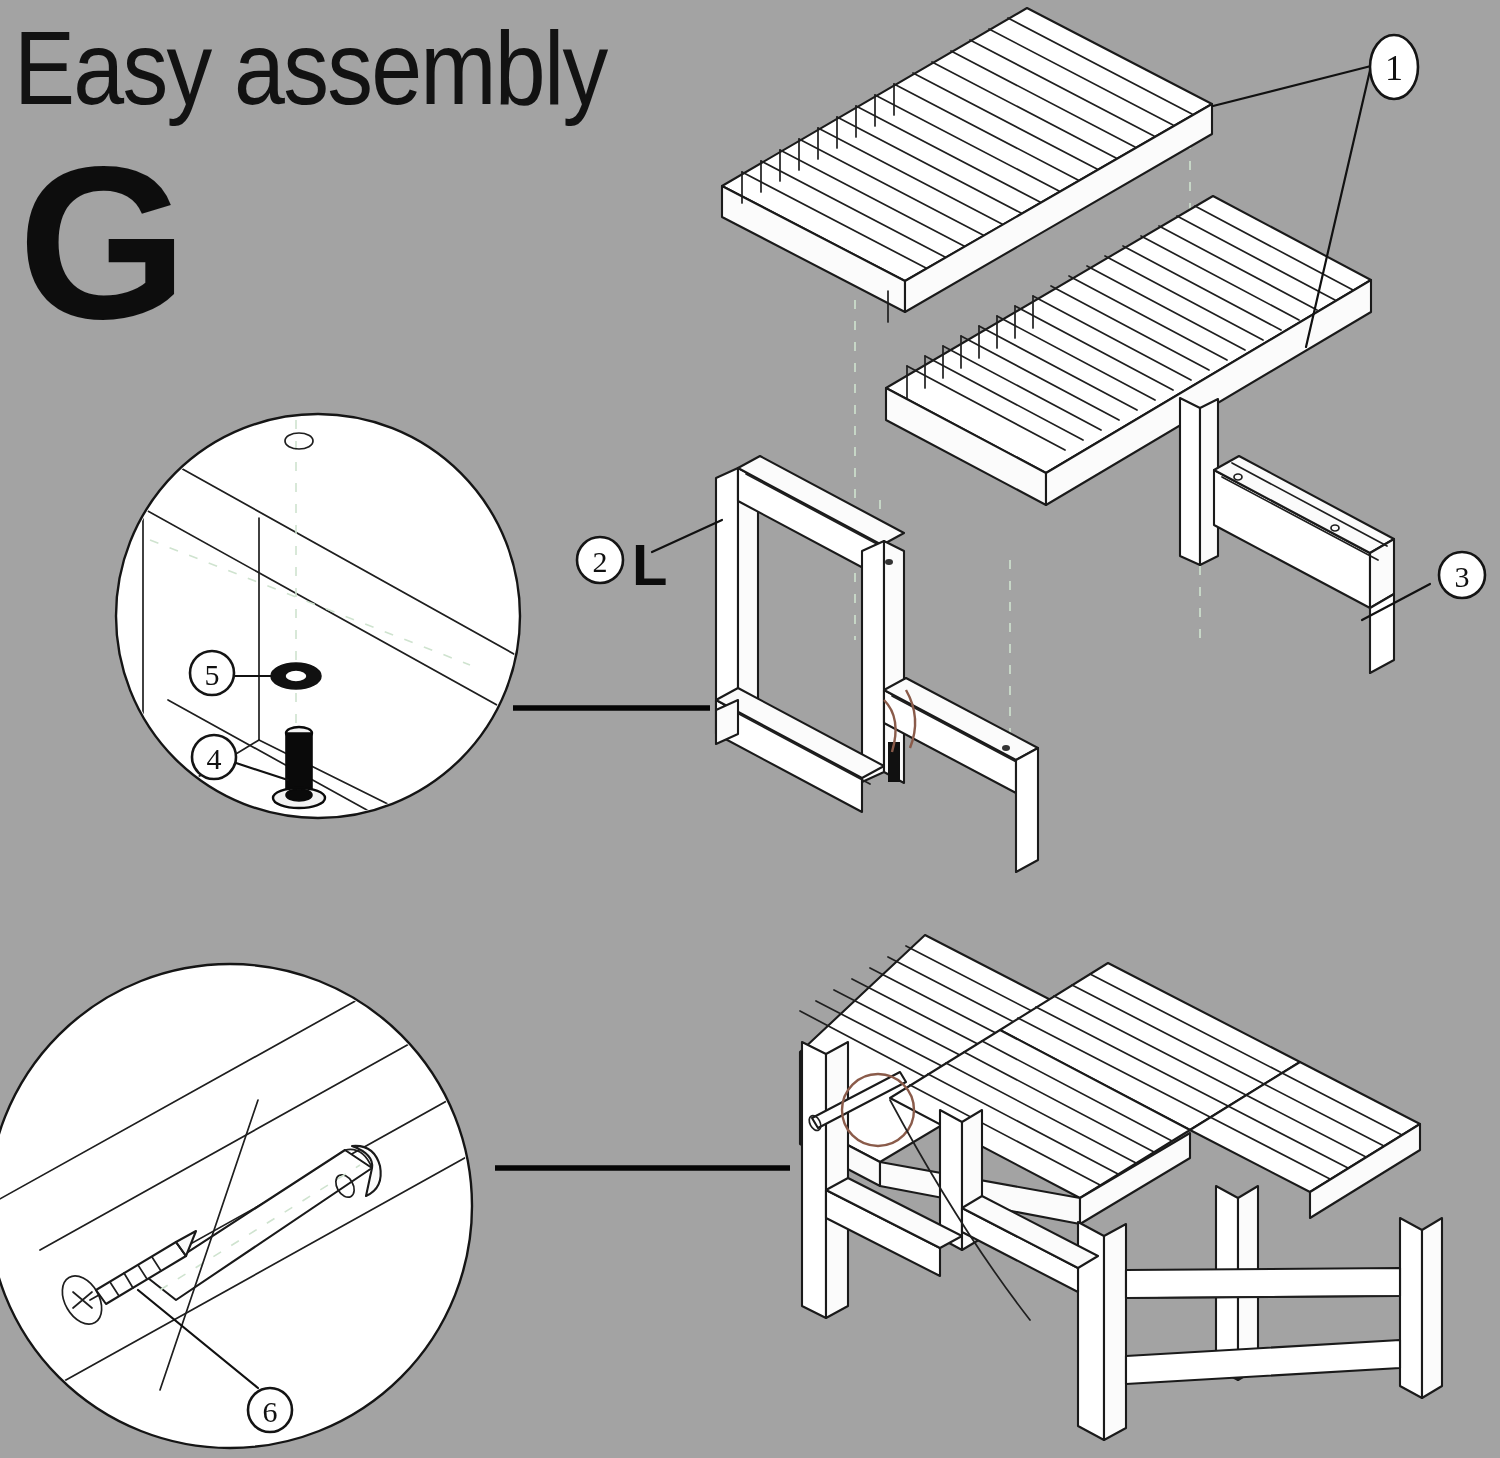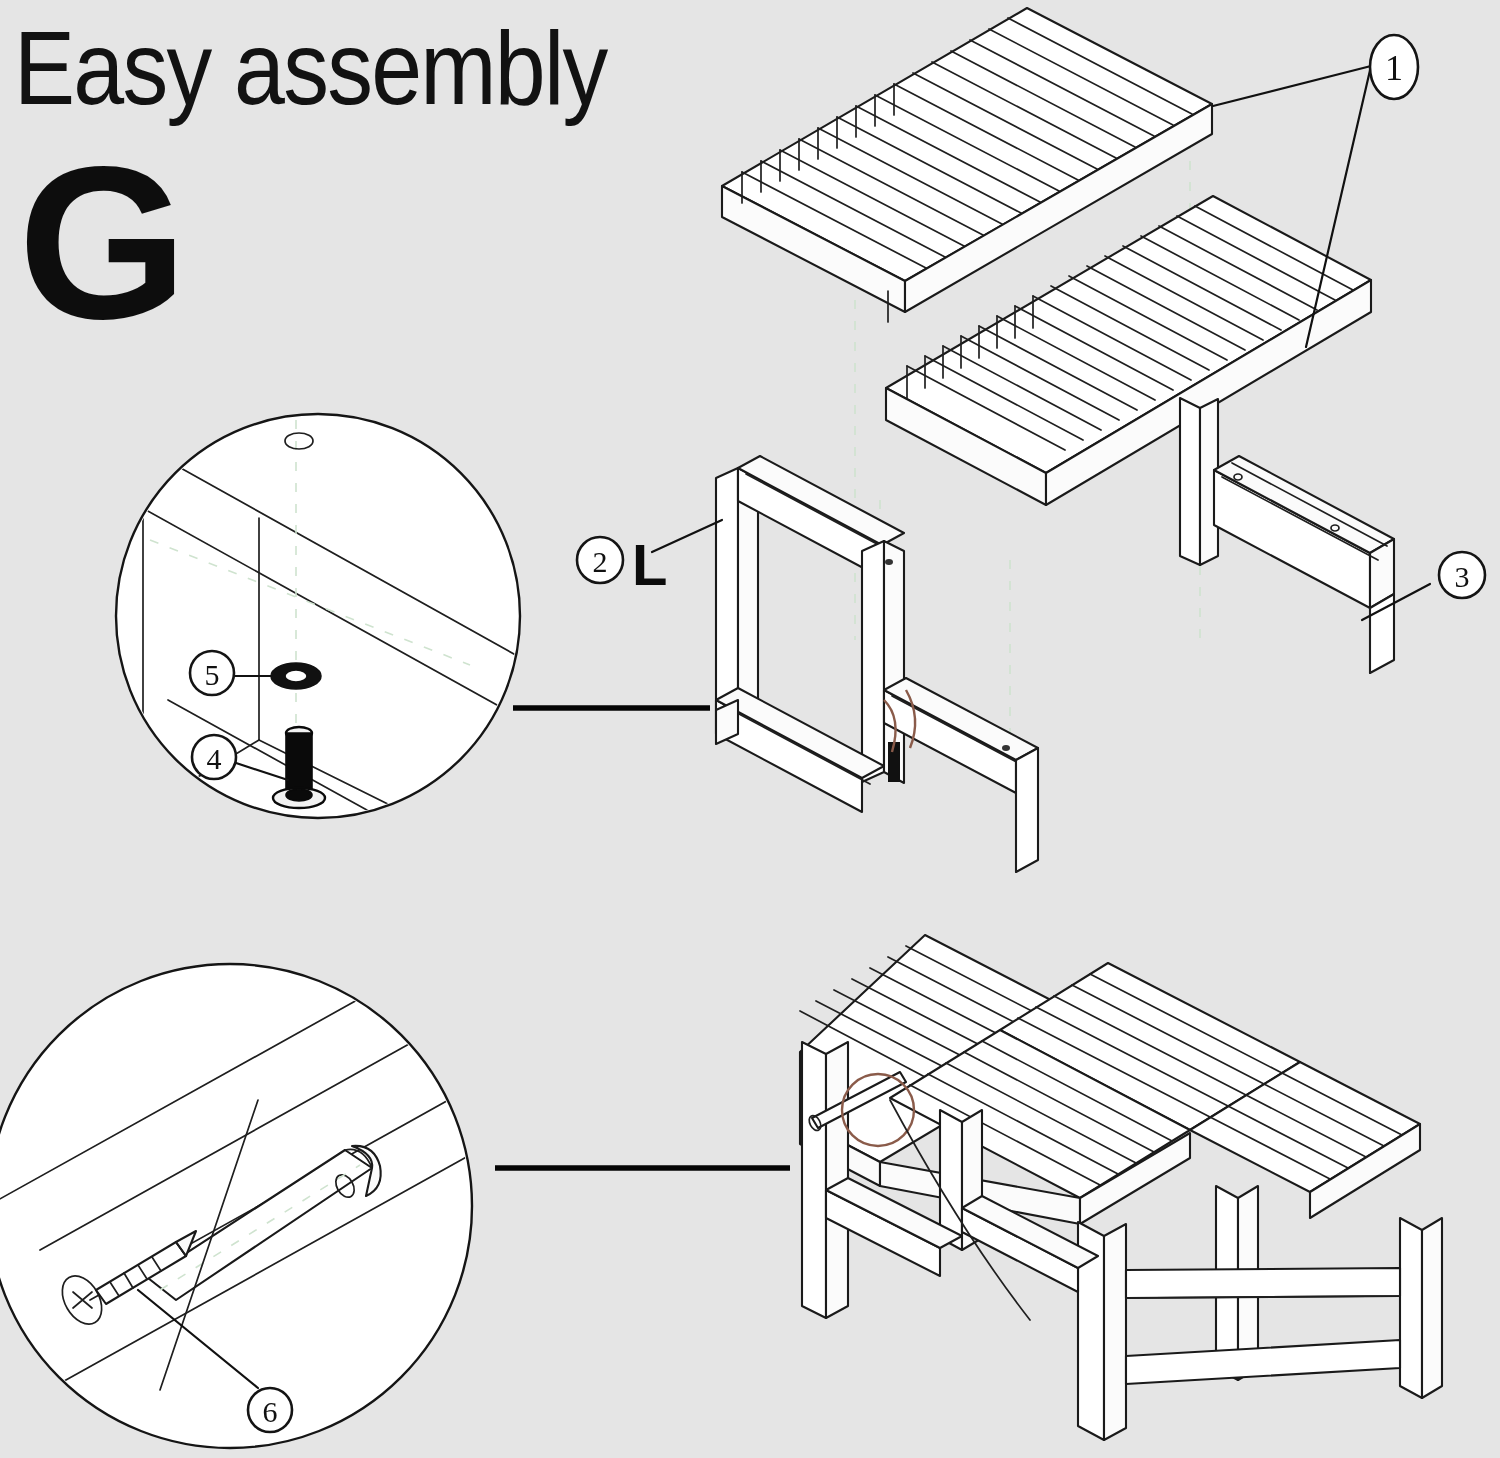--- a/index.html
+++ b/index.html
@@ -7,21 +7,21 @@
     padding: 0;
     background: #ffffff;
   }
   body {
     font-family: "Liberation Sans", sans-serif;
   }
   #page {
     position: relative;
     width: 1500px;
     height: 1458px;
-    background: #e5e5e5;
+    background: #a3a3a3;
     overflow: hidden;
   }
 
   
   .headline {
     position: absolute;
     left: 14px;
     top: 16px;
     font-family: "Liberation Sans", sans-serif;
     font-size: 104px;

